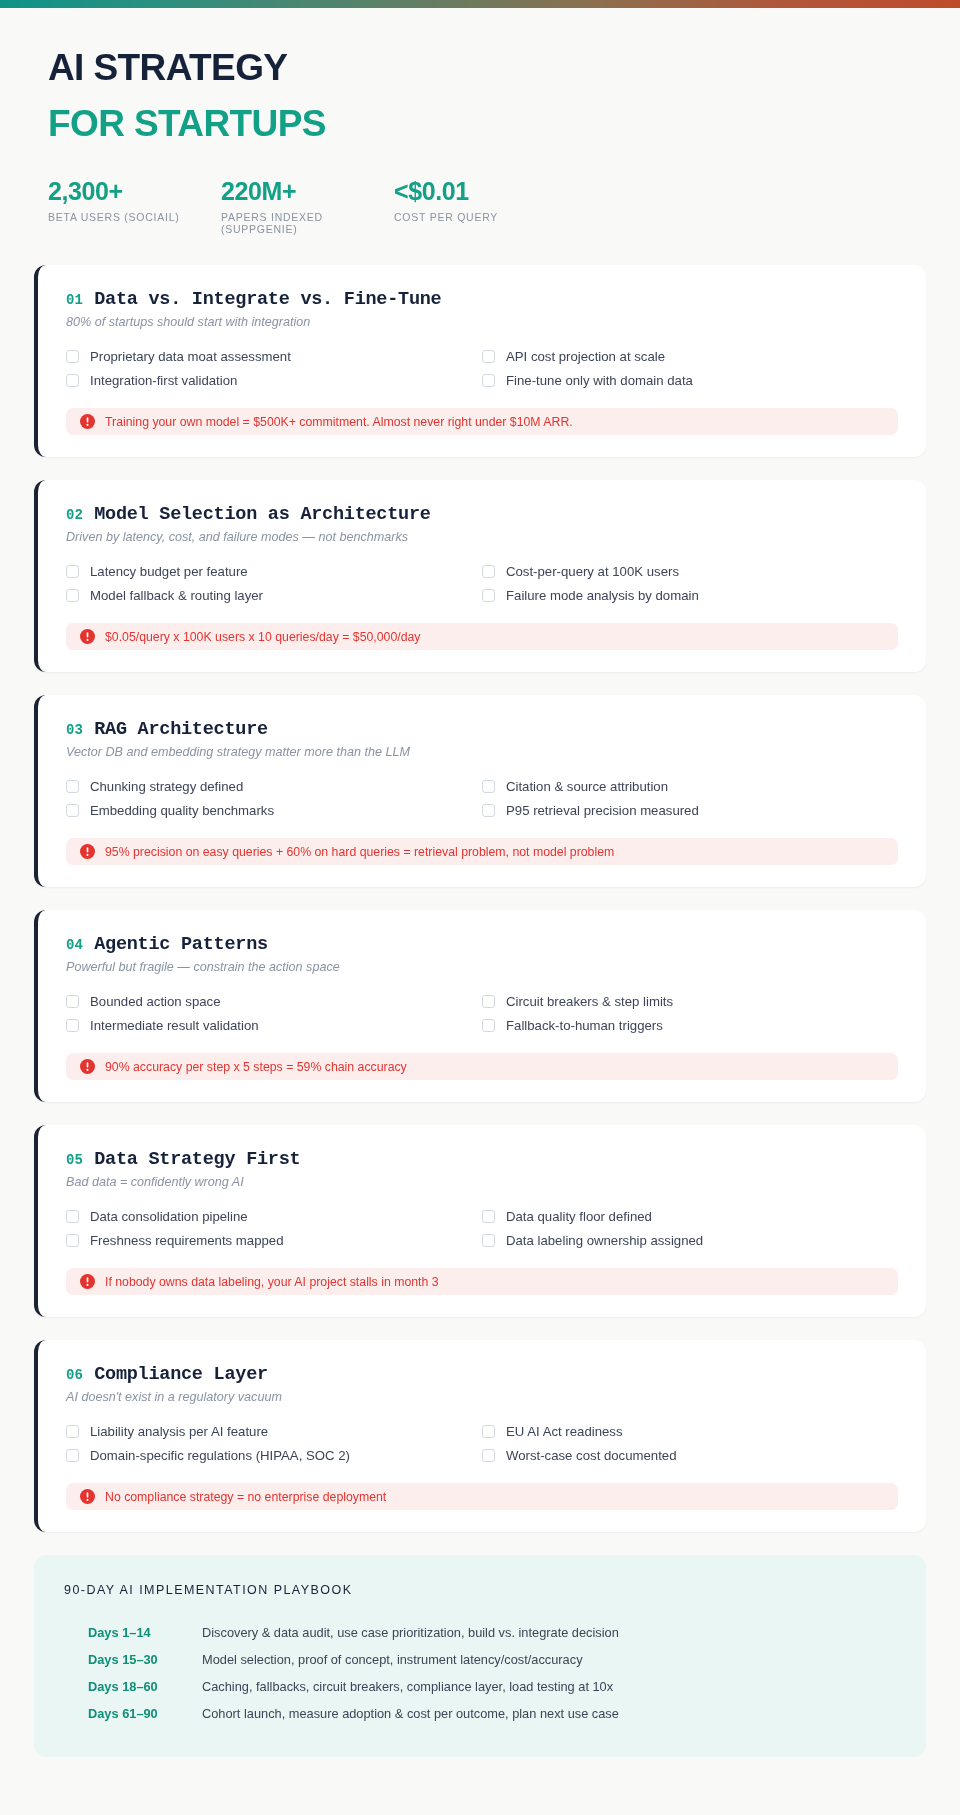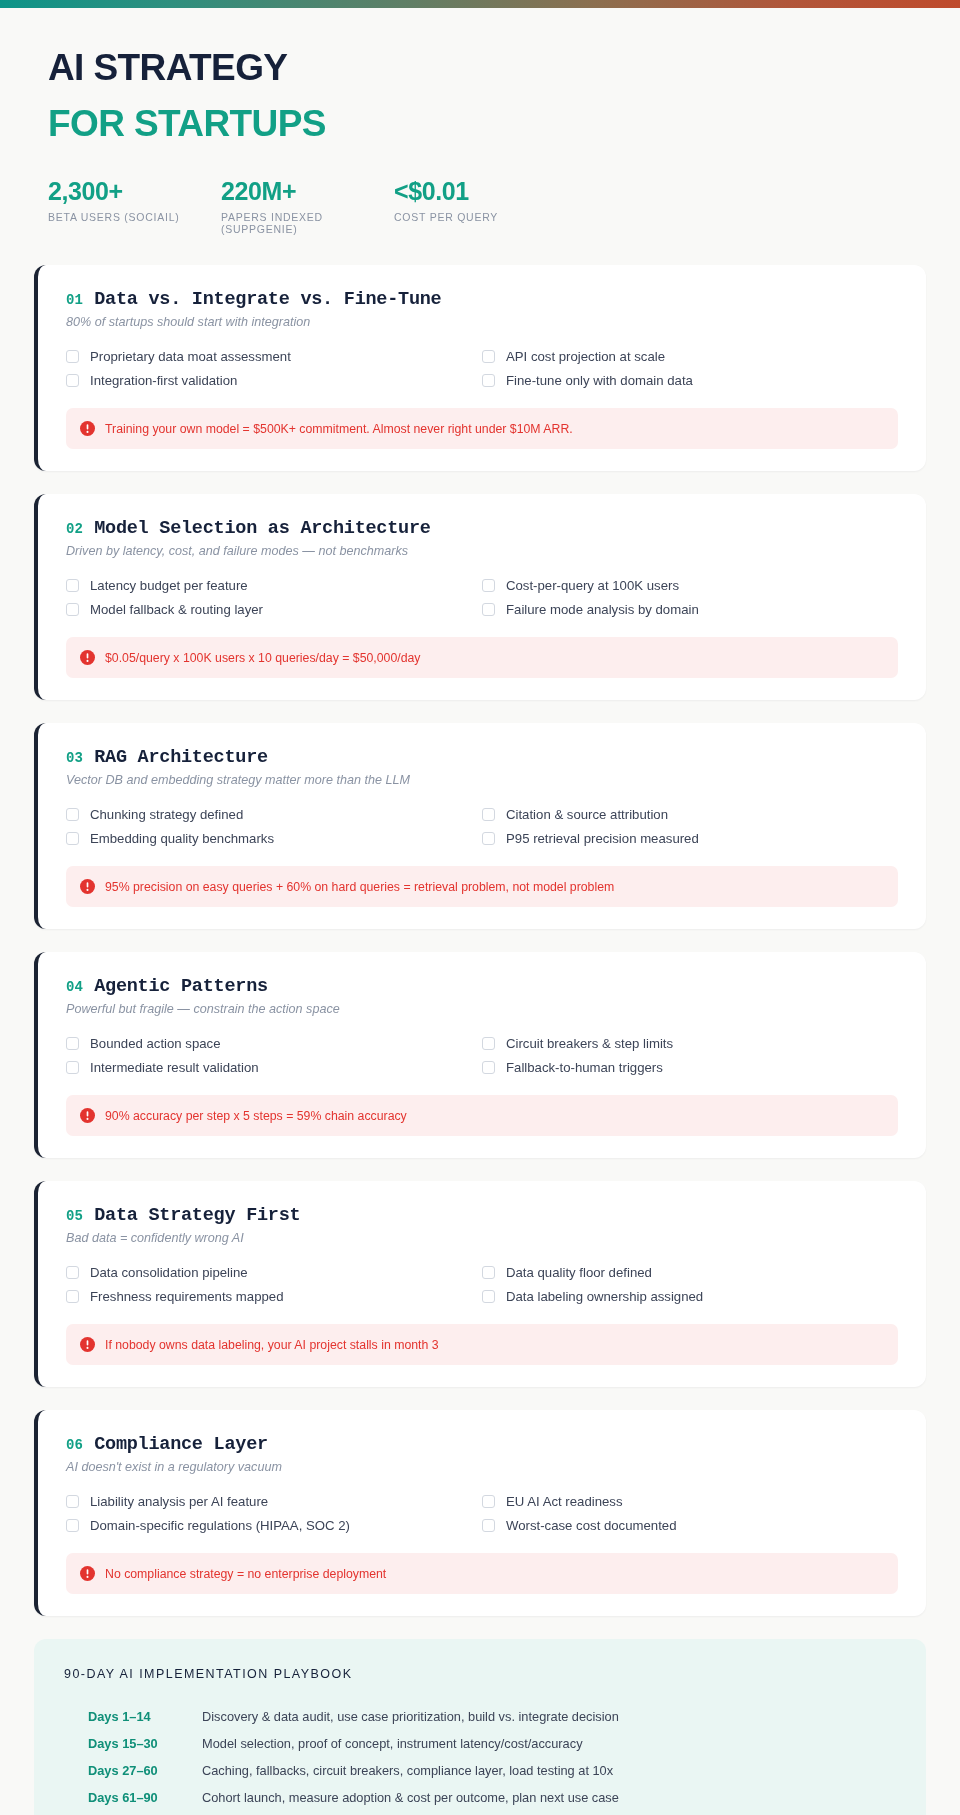--- a/index.html
+++ b/index.html
@@ -130,21 +130,21 @@
   .check-label {
     font-size: 13.2px;
     color: #3c4457;
     white-space: nowrap;
   }
 
   .alert {
     margin-top: 17px;
     background: #fdeeee;
     border-radius: 7px;
-    padding: 13px 14px;
+    padding: 6px 14px;
     display: flex;
     align-items: center;
     gap: 10px;
   }
   .alert-icon {
     width: 15px;
     height: 15px;
     flex: 0 0 auto;
   }
   .alert-text {
@@ -424,21 +424,21 @@
     <div class="playbook-rows">
       <div class="playbook-row">
         <span class="pb-range">Days 1–14</span>
         <span class="pb-desc">Discovery &amp; data audit, use case prioritization, build vs. integrate decision</span>
       </div>
       <div class="playbook-row">
         <span class="pb-range">Days 15–30</span>
         <span class="pb-desc">Model selection, proof of concept, instrument latency/cost/accuracy</span>
       </div>
       <div class="playbook-row">
-        <span class="pb-range">Days 27–60</span>
+        <span class="pb-range">Days 18–60</span>
         <span class="pb-desc">Caching, fallbacks, circuit breakers, compliance layer, load testing at 10x</span>
       </div>
       <div class="playbook-row">
         <span class="pb-range">Days 61–90</span>
         <span class="pb-desc">Cohort launch, measure adoption &amp; cost per outcome, plan next use case</span>
       </div>
     </div>
   </div>
 
 </div>

